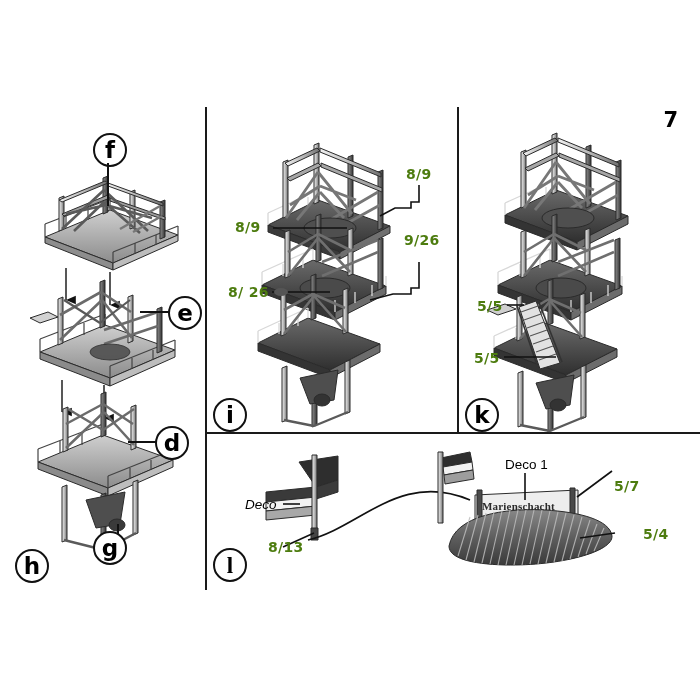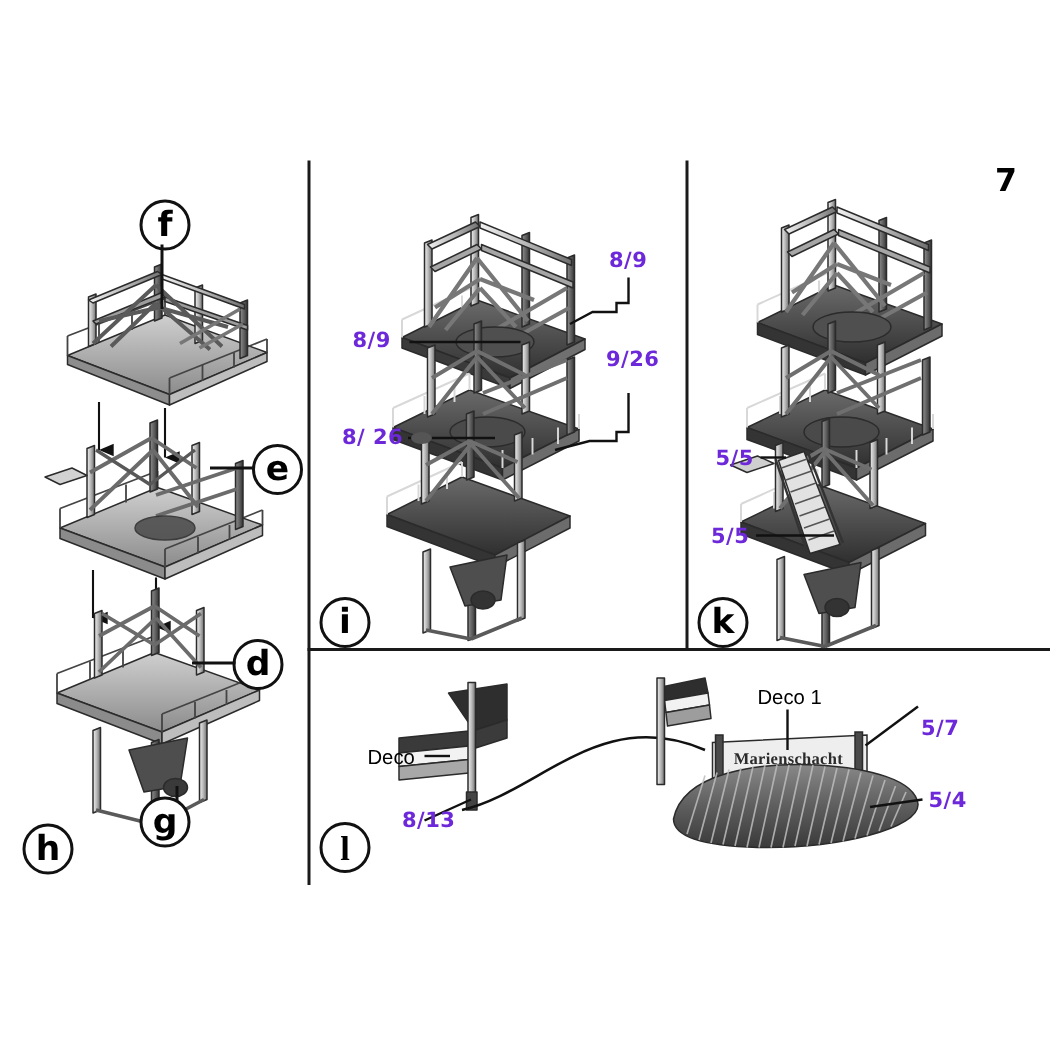--- a/index.html
+++ b/index.html
@@ -16,21 +16,21 @@
           font-family:"DejaVu Sans",sans-serif;font-weight:bold;font-size:23px;line-height:1;
           color:#000;background:#fff;}
   .marker.small-l{font-family:"Liberation Serif",serif;font-weight:bold;}
 
   
   #pageno{position:absolute;right:22px;top:108px;font-family:"DejaVu Sans",sans-serif;
           font-weight:bold;font-size:21px;color:#000;}
 
   
   .plabel{position:absolute;font-family:"DejaVu Sans",sans-serif;font-weight:bold;
-          font-size:14px;color:#6d28d9;white-space:nowrap;letter-spacing:.3px;}
+          font-size:14px;color:#4d7c0f;white-space:nowrap;letter-spacing:.3px;}
   .dlabel{position:absolute;font-family:"Liberation Sans",sans-serif;font-weight:normal;
           font-size:13.5px;color:#000;white-space:nowrap;}
 
   
   .lead{position:absolute;background:#111;height:1.6px;}
   .leadv{position:absolute;background:#111;width:1.6px;}
 
   svg{display:block;}
   .ov{position:absolute;left:0;top:0;pointer-events:none;}
 </style>
@@ -406,28 +406,28 @@
 
     <g stroke="#111" stroke-width="1.6" fill="none">
       <path d="M283,504 L300,504"></path>
       <path d="M283,547 L314,533"></path>
       <path d="M525,473 L525,500"></path>
       <path d="M612,471 L577,497"></path>
       <path d="M615,533 L580,538"></path>
     </g>
   </svg>
 
-  <div style="position:absolute;left:482px;top:497px;width:80px;height:17px;display:flex;align-items:center;justify-content:flex-end;
+  <div style="position:absolute;left:482px;top:497px;width:80px;height:17px;display:flex;align-items:center;justify-content:flex-start;
               font-family:'Liberation Serif',serif;font-weight:bold;font-size:11px;color:#2b2b2b;letter-spacing:.2px;overflow:hidden;">
     <span>Marienschacht</span>
   </div>
 
-  <div class="dlabel" style="left:245px;top:497px;">Deco</div>
+  <div class="dlabel" style="left:245px;top:497px;font-style:italic;">Deco</div>
   <div class="plabel" style="left:268px;top:539px;">8/13</div>
   <div class="dlabel" style="left:505px;top:457px;">Deco 1</div>
   <div class="plabel" style="left:614px;top:478px;">5/7</div>
-  <div class="plabel" style="left:619px;top:526px;">5/4</div>
+  <div class="plabel" style="left:643px;top:526px;">5/4</div>
 
   <div class="marker small-l" style="left:213px;top:548px;">
     <span>l</span>
   </div>
 
 </div>
 
 </body></html>

